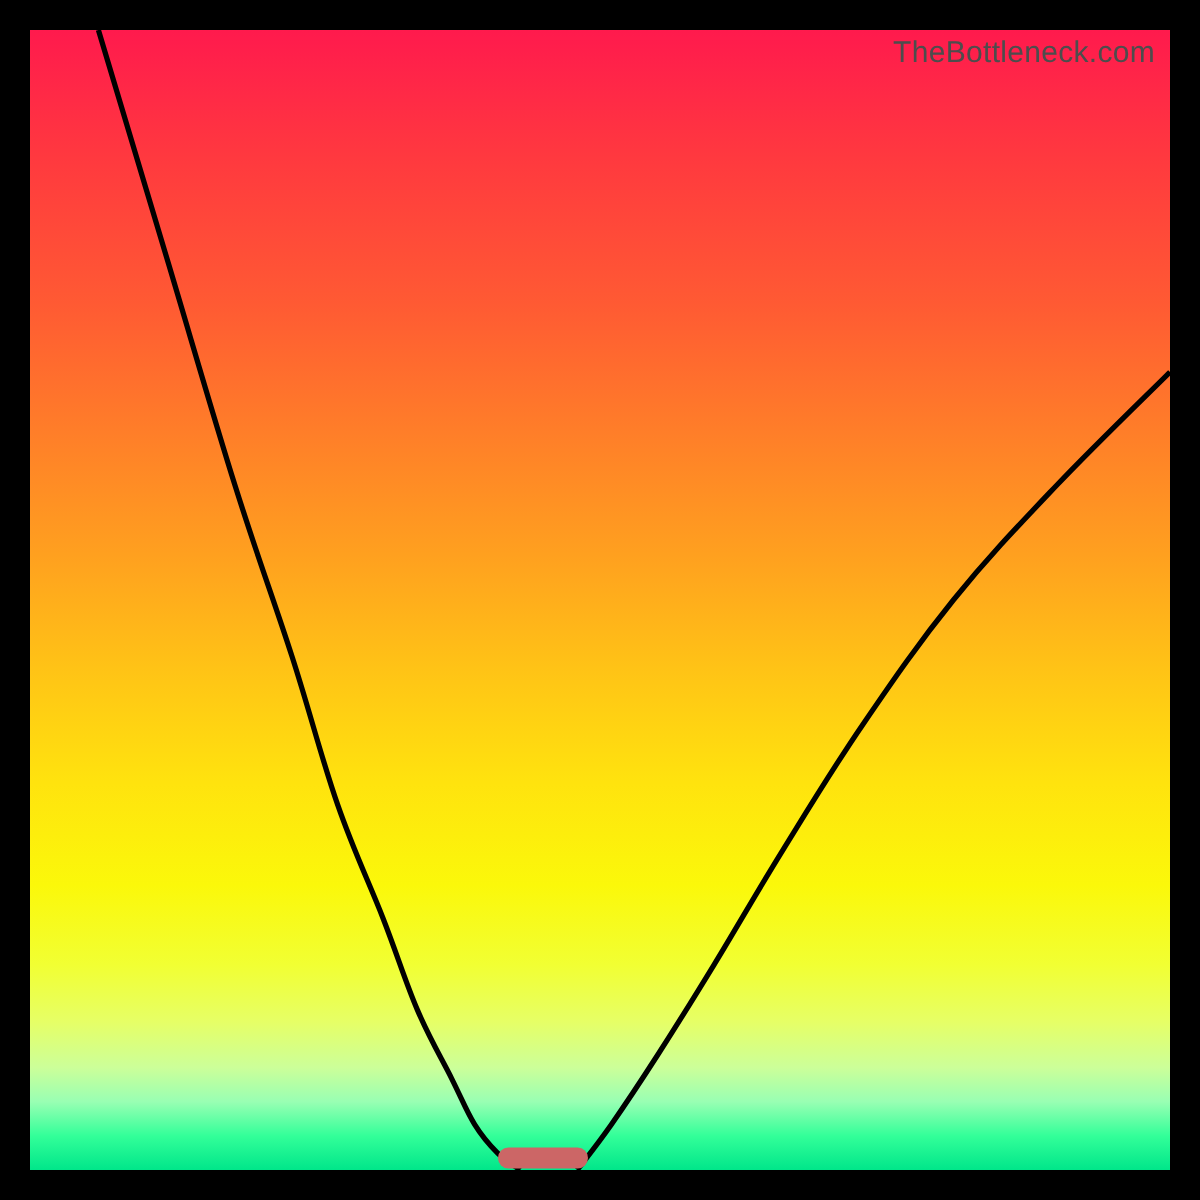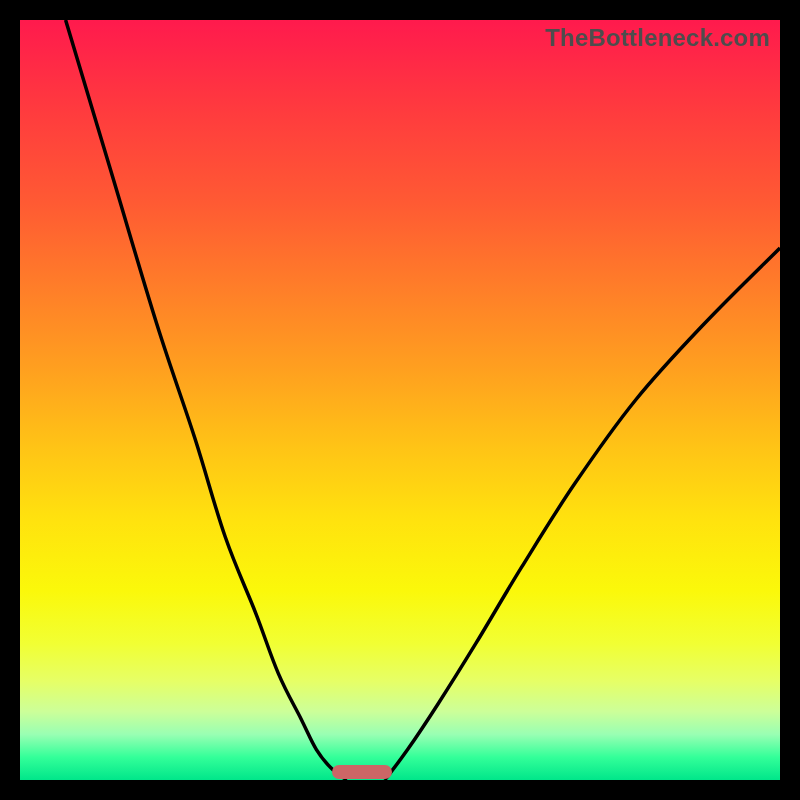--- a/index.html
+++ b/index.html
@@ -39,22 +39,22 @@
       #99ffb3 94%,
       #33ff99 97%,
       #00e68a 100%
     );
   }
   .watermark {
     position: absolute;
     top: 4px;
     right: 10px;
     color: #4d4d4d;
-    font-size: 24px;
-    font-weight: 700;
+    font-size: 20px;
+    font-weight: 400;
     letter-spacing: 0.2px;
     user-select: none;
   }
   svg.curves {
     position: absolute;
     left: 0;
     top: 0;
     width: 760px;
     height: 760px;
   }

